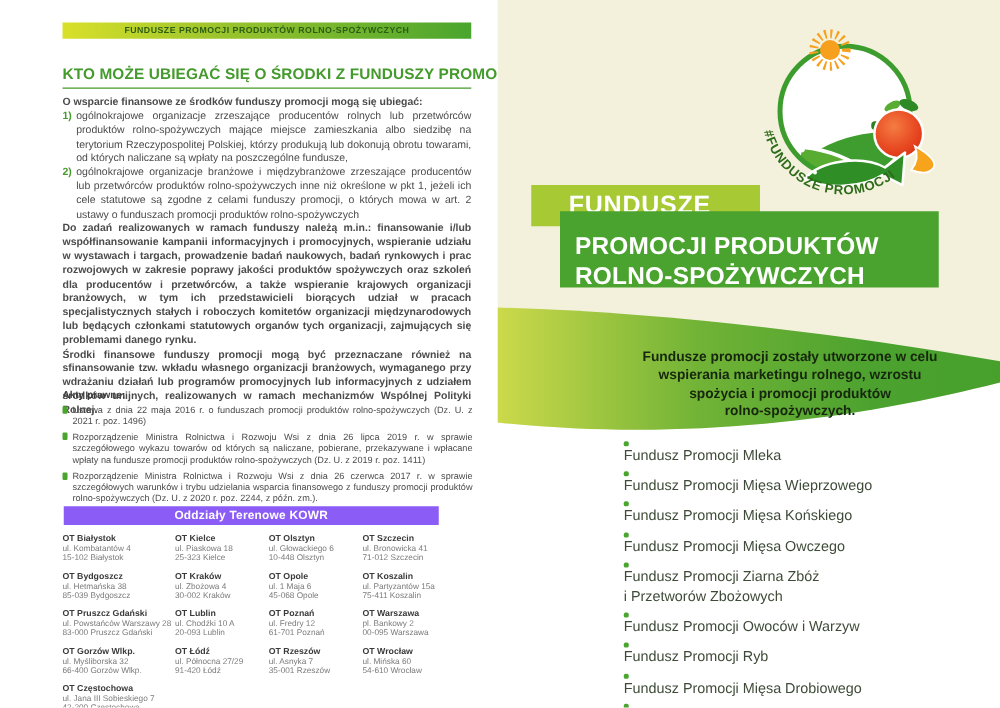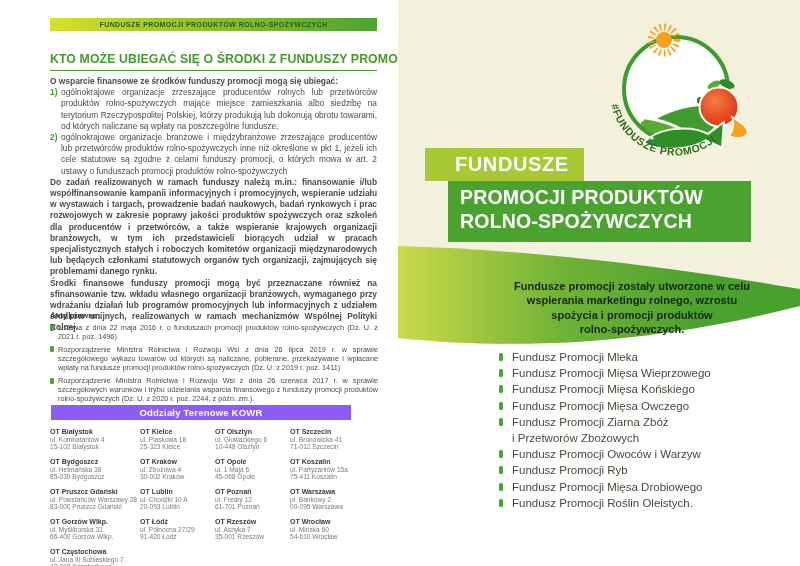--- a/index.html
+++ b/index.html
@@ -44,34 +44,34 @@
   .office-col.c2{left:165px;width:73px}
   .office-col.c3{left:240px;width:98px}
   .office{margin-bottom:8px;}
   .o-name{font-size:7px;font-weight:bold;color:#3a3a3a;line-height:7.6px;white-space:nowrap;}
   .o-line{font-size:6.6px;color:#7b7b7b;line-height:7.2px;white-space:nowrap;}
 
   
   .page-right{position:absolute;left:398px;top:0;width:402px;height:566px;background:#fff;}
   .rp-art{position:absolute;left:0;top:0;width:402px;height:566px;}
   .banner-fundusze{
-    position:absolute;left:27px;top:148px;width:159px;height:33px;line-height:33px;
+    position:absolute;left:27px;top:148px;width:183px;height:33px;line-height:33px;
     background:#a7c934;color:#fff;font-size:20px;font-weight:bold;letter-spacing:.6px;text-indent:30px;
   }
   .banner-promocji{
-    position:absolute;left:50px;top:181px;width:303px;height:61px;box-sizing:border-box;
+    position:absolute;left:50px;top:169px;width:303px;height:61px;box-sizing:border-box;
     background:#4ba32f;color:#fff;font-size:19.5px;font-weight:bold;line-height:24px;
-    padding:4px 0 0 12px;letter-spacing:.2px;
+    padding:16px 0 0 12px;letter-spacing:.2px;
   }
   .mission{
     position:absolute;left:103px;top:279px;width:262px;
     font-size:11px;font-weight:bold;line-height:14.4px;color:#16270e;white-space:pre-line;text-align:center;
   }
   .funds{position:absolute;left:101px;top:349px;margin:0;padding:0;list-style:none;}
-  .funds li{display:flex;line-height:16.2px;font-size:11.5px;color:#3e4b38;}
+  .funds li{display:flex;line-height:16.2px;font-size:11.5px;color:#3e4b38;flex-direction:column;}
   .funds .fb{flex:0 0 4px;width:4px;height:8px;border-radius:1.5px;background:#4aa52e;margin:4px 9px 0 0;}
   .funds .fl{white-space:pre-line;}
 </style>
 </head>
 <body>
 
 <div class="spread">
 
   <section class="page-left">
     <div class="top-badge">FUNDUSZE PROMOCJI PRODUKTÓW ROLNO-SPOŻYWCZYCH</div>

